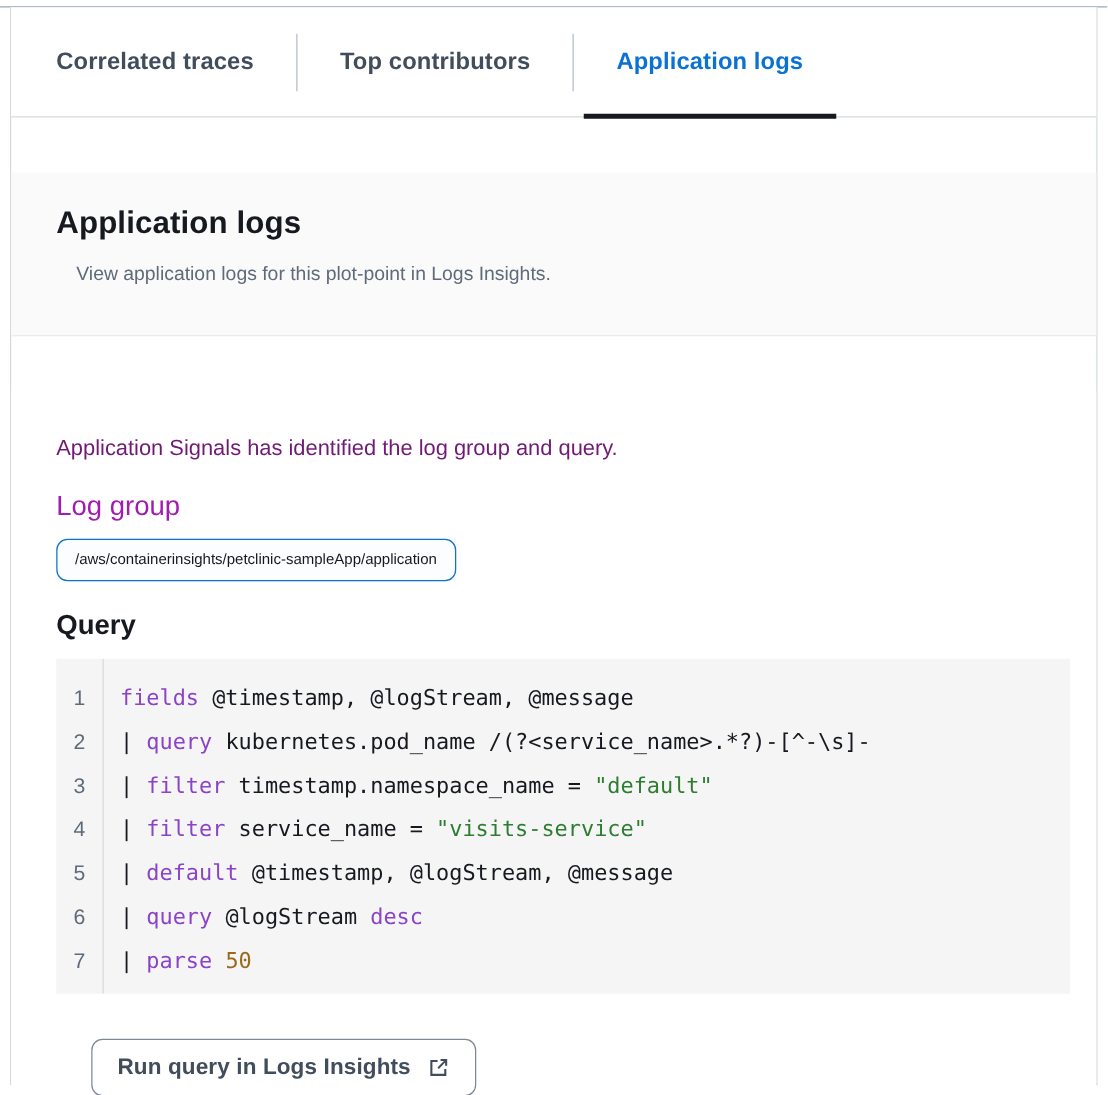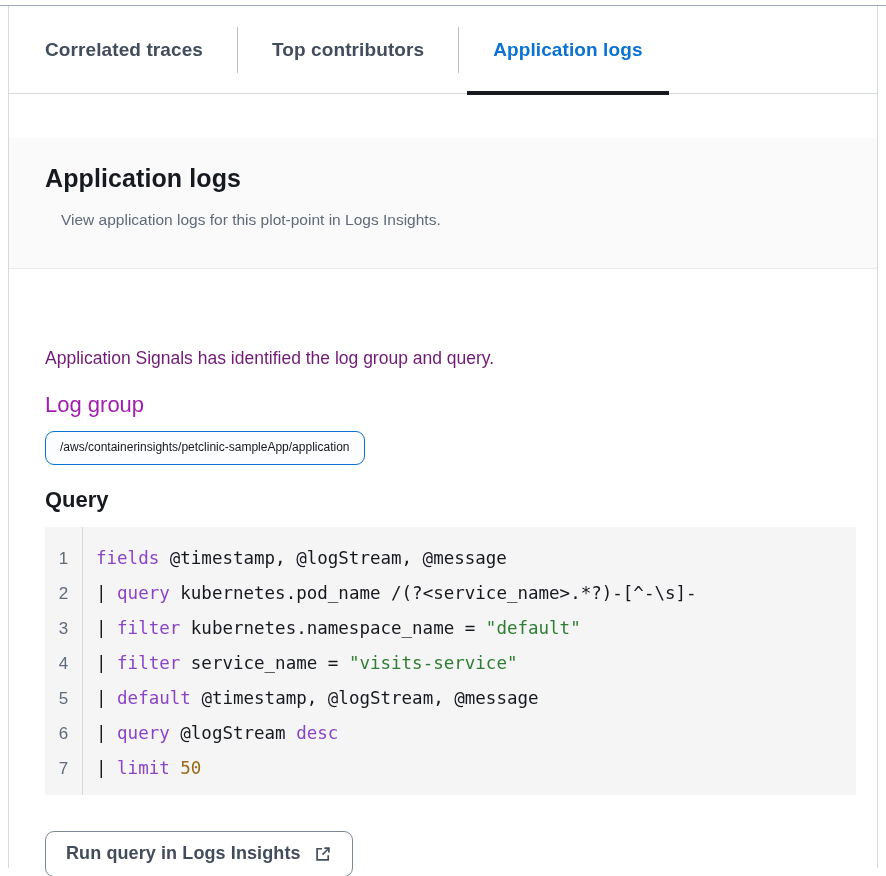--- a/index.html
+++ b/index.html
@@ -219,20 +219,21 @@
     padding: 0 20px;
     border: 1px solid #7d8998;
     border-radius: 9px;
     background: #ffffff;
     color: #414d5c;
     font-family: "Liberation Sans", sans-serif;
     font-size: 18px;
     font-weight: bold;
     cursor: pointer;
     letter-spacing: .1px;
+    margin-left: 28px;
   }
   .ext-icon {
     display: inline-flex;
     width: 18px;
     height: 18px;
   }
 </style>
 </head>
 <body>
 
@@ -271,25 +272,25 @@
         <span>/aws/containerinsights/petclinic-sampleApp/application</span>
       </div>
 
       <h2 class="query-label">Query</h2>
 
       <div class="code-block">
         <div class="gutter-rule"></div>
         <div id="code-lines">
             <div class="code-line"><span class="ln">1</span><span class="code-text"><span class="kw">fields</span><span> @timestamp, @logStream, @message</span></span></div>
             <div class="code-line"><span class="ln">2</span><span class="code-text"><span class="pipe">| </span><span class="kw">query</span><span> kubernetes.pod_name /(?&lt;service_name&gt;.*?)-[^-\s]-</span></span></div>
-            <div class="code-line"><span class="ln">3</span><span class="code-text"><span class="pipe">| </span><span class="kw">filter</span><span> kubernetes.namespace_name = </span><span class="str">"default"</span></span></div>
+            <div class="code-line"><span class="ln">3</span><span class="code-text"><span class="pipe">| </span><span class="kw">filter</span><span> timestamp.namespace_name = </span><span class="str">"default"</span></span></div>
             <div class="code-line"><span class="ln">4</span><span class="code-text"><span class="pipe">| </span><span class="kw">filter</span><span> service_name = </span><span class="str">"visits-service"</span></span></div>
             <div class="code-line"><span class="ln">5</span><span class="code-text"><span class="pipe">| </span><span class="kw">default</span><span> @timestamp, @logStream, @message</span></span></div>
             <div class="code-line"><span class="ln">6</span><span class="code-text"><span class="pipe">| </span><span class="kw">query</span><span> @logStream </span><span class="kw">desc</span></span></div>
-            <div class="code-line"><span class="ln">7</span><span class="code-text"><span class="pipe">| </span><span class="kw">limit</span><span> </span><span class="num">50</span></span></div>
+            <div class="code-line"><span class="ln">7</span><span class="code-text"><span class="pipe">| </span><span class="kw">parse</span><span> </span><span class="num">50</span></span></div>
           </div>
       </div>
 
       <button class="run-btn">
         <span>Run query in Logs Insights</span>
         <span class="ext-icon">
           <svg viewBox="0 0 16 16" width="18" height="18" aria-hidden="true">
             <path d="M2 2.6h5.2v1.5H3.5v8.4h8.4V9.1h1.5V14H2V2.6z" fill="#414d5c"></path>
             <path d="M9.3 2h4.7v4.7h-1.5V4.5L8.1 9.1 7.05 8.05l4.6-4.6H9.3V2z" fill="#414d5c"></path>
           </svg>

